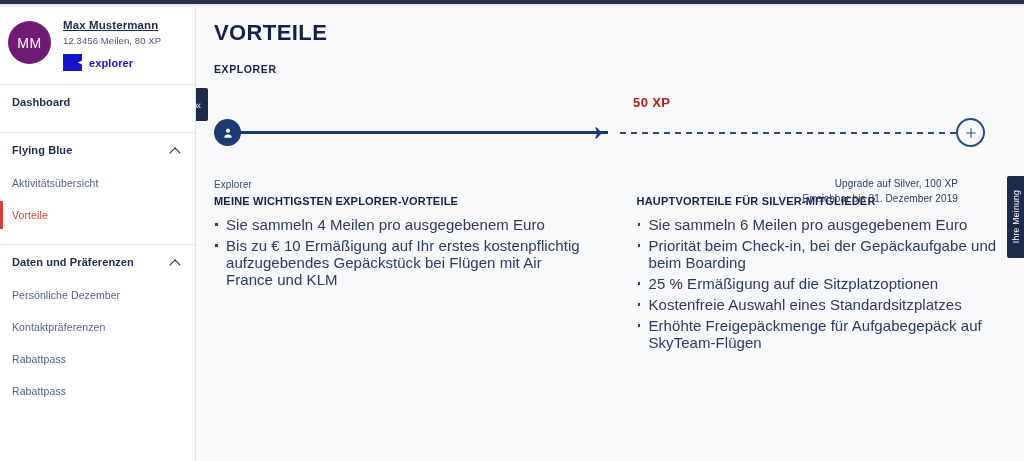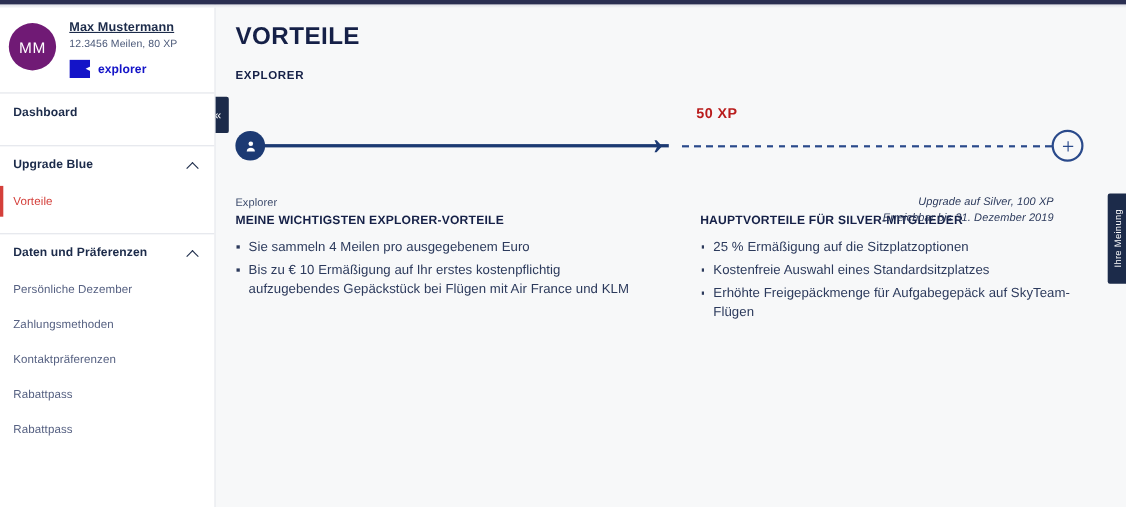--- a/index.html
+++ b/index.html
@@ -132,37 +132,37 @@
     color: #1c3a73;
   }
   .start-label {
     position: absolute; left: 0; top: 48px;
     font-size: 10px; color: #3c4a6b; letter-spacing: .1px;
   }
   .end-labels {
     position: absolute; right: 22px; top: 45px; text-align: right;
   }
   .end-labels div {
-    font-size: 10px; color: #2c3a5c; line-height: 15px; letter-spacing: .1px; font-style: italic;
+    font-size: 10px; color: #2c3a5c; line-height: 15px; letter-spacing: .1px;
   }
 
   
   .benefits {
     display: flex; margin: 30px 0 0 0; padding: 0 18px 0 18px; gap: 44px;
   }
   .col { width: 480px; }
   .col.right { margin-left: 9px; }
   .col-title {
     font-size: 11px; font-weight: bold; color: #152047;
     letter-spacing: .2px; margin-bottom: 9px;
   }
   ul.bl { list-style: none; }
   ul.bl li {
     position: relative; padding-left: 12px;
-    font-size: 12px; color: #2c3a5c; line-height: 17px;
+    font-size: 15px; color: #2c3a5c; line-height: 17px;
     margin-bottom: 4px; letter-spacing: .05px;
   }
   ul.bl li::before {
     content: ""; position: absolute; left: 1px; top: 7px;
     width: 2.5px; height: 2.5px; background: #2c3a5c;
   }
 
   
   .feedback-tab {
     position: absolute; right: 0; top: 176px;
@@ -200,38 +200,38 @@
 
     <div class="nav-sep"></div>
 
     <div class="nav-section-head">
       <span>Dashboard</span>
     </div>
 
     <div class="nav-sep"></div>
 
     <div class="nav-section-head">
-      <span>Upgrade Blue</span>
+      <span>Flying Blue</span>
       <span class="chev"></span>
+    </div>
+    <div class="nav-item">
+      <span>Aktivitätsübersicht</span>
     </div>
     <div class="nav-item active">
       <span>Vorteile</span>
     </div>
 
     <div class="nav-sep"></div>
 
     <div class="nav-section-head">
       <span>Daten und Präferenzen</span>
       <span class="chev"></span>
     </div>
     <div class="nav-item">
       <span>Persönliche Dezember</span>
-    </div>
-    <div class="nav-item">
-      <span>Zahlungsmethoden</span>
     </div>
     <div class="nav-item">
       <span>Kontaktpräferenzen</span>
     </div>
     <div class="nav-item">
       <span>Rabattpass</span>
     </div>
     <div class="nav-item">
       <span>Rabattpass</span>
     </div>
@@ -285,20 +285,22 @@
         <div class="col-title">MEINE WICHTIGSTEN EXPLORER-VORTEILE</div>
         <ul class="bl">
           <li>Sie sammeln 4 Meilen pro ausgegebenem Euro</li>
           <li>Bis zu € 10 Ermäßigung auf Ihr erstes kostenpflichtig aufzugebendes Gepäckstück bei Flügen mit Air France und KLM</li>
         </ul>
       </div>
 
       <div class="col right">
         <div class="col-title">HAUPTVORTEILE FÜR SILVER-MITGLIEDER</div>
         <ul class="bl">
+          <li>Sie sammeln 6 Meilen pro ausgegebenem Euro</li>
+          <li>Priorität beim Check-in, bei der Gepäckaufgabe und beim Boarding</li>
           <li>25 % Ermäßigung auf die Sitzplatzoptionen</li>
           <li>Kostenfreie Auswahl eines Standardsitzplatzes</li>
           <li>Erhöhte Freigepäckmenge für Aufgabegepäck auf SkyTeam-Flügen</li>
         </ul>
       </div>
     </div>
 
     <div class="feedback-tab">
       <span>Ihre Meinung</span>
     </div>

